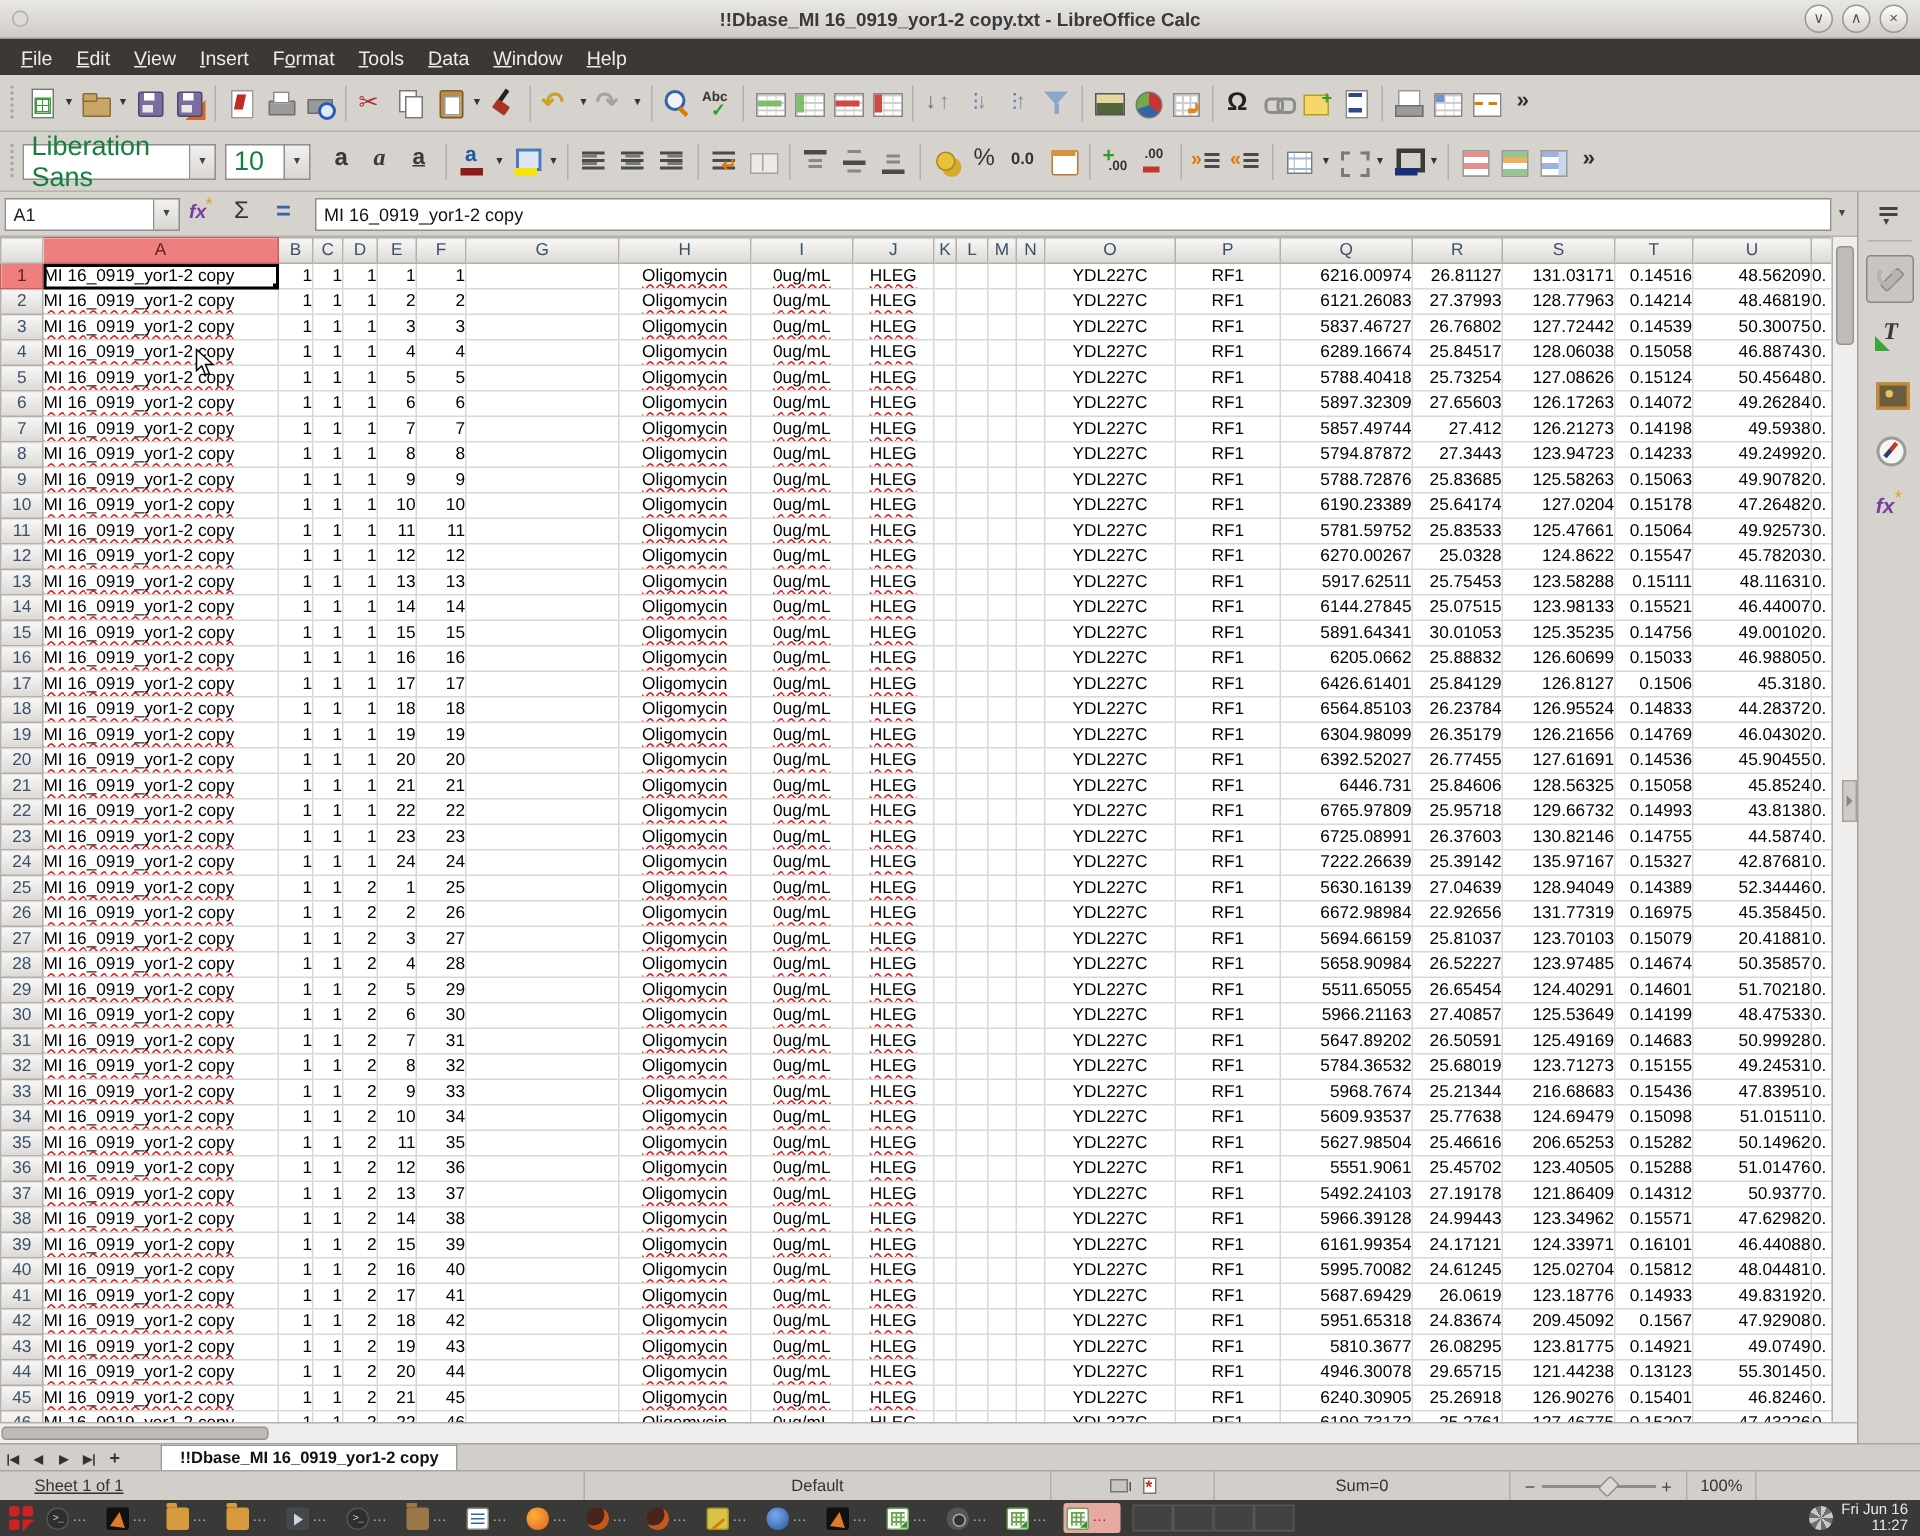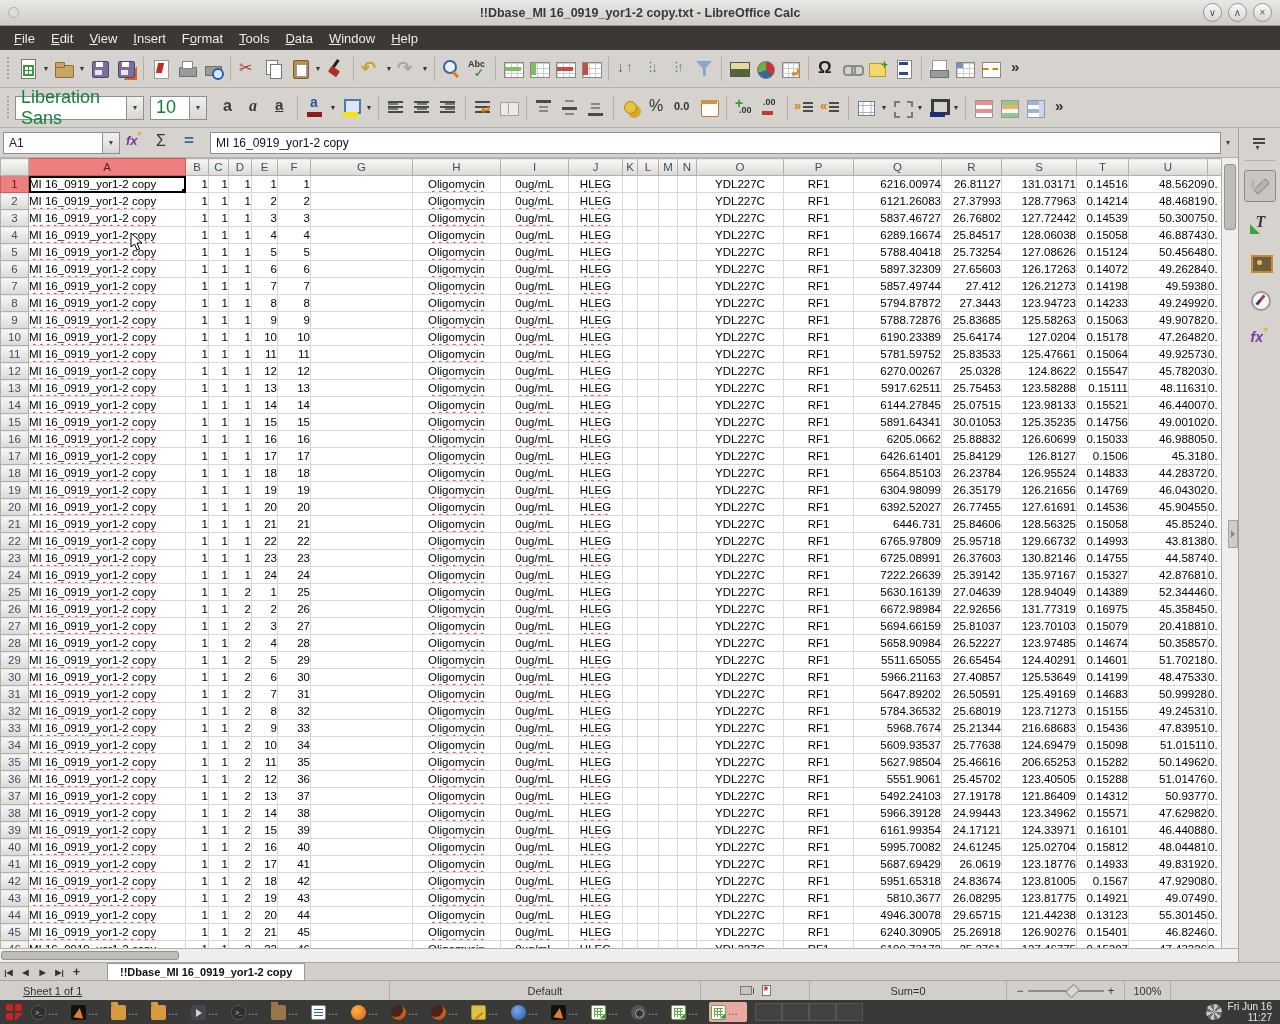--- a/index.html
+++ b/index.html
@@ -1658,21 +1658,21 @@
                   <td class="ctr sp">0ug/mL</td>
                   <td class="ctr sp">HLEG</td>
                   <td class=""></td>
                   <td class=""></td>
                   <td class=""></td>
                   <td class=""></td>
                   <td class="ctr">YDL227C</td>
                   <td class="ctr">RF1</td>
                   <td class="num">5951.65318</td>
                   <td class="num">24.83674</td>
-                  <td class="num">123.81005</td>
+                  <td class="num">209.45092</td>
                   <td class="num">0.1567</td>
                   <td class="num">47.92908</td>
                   <td class="txt">0.</td>
                 </tr>
                 <tr>
                   <th class="rowh">43</th>
                   <td class="txt sp">MI 16_0919_yor1-2 copy</td>
                   <td class="num">1</td>
                   <td class="num">1</td>
                   <td class="num">2</td>

